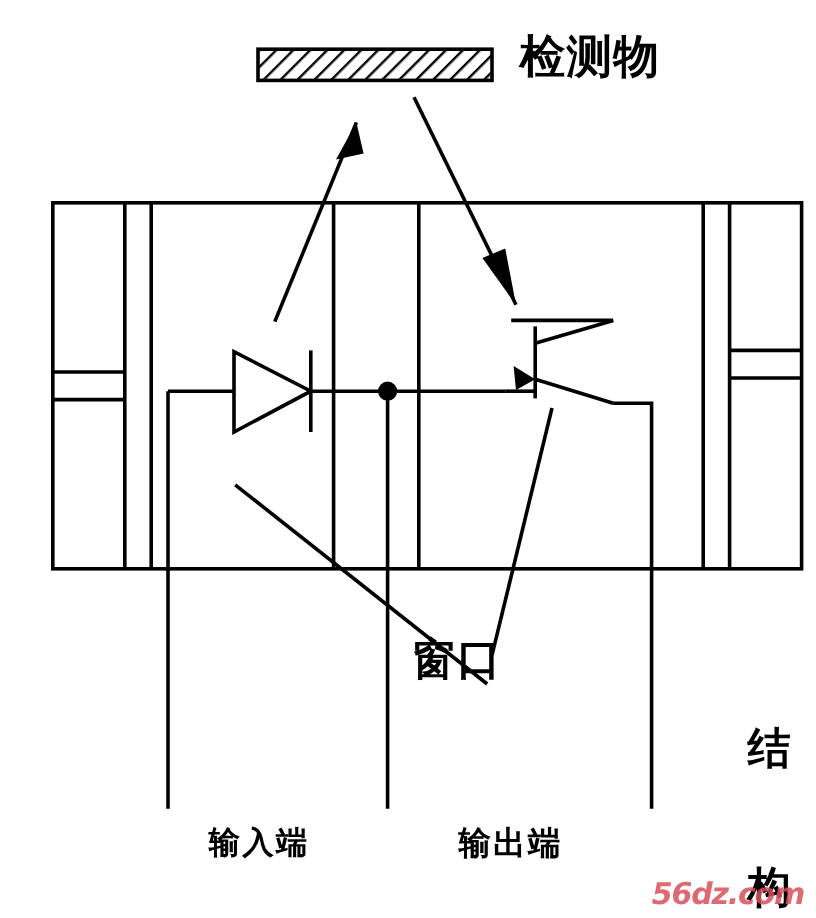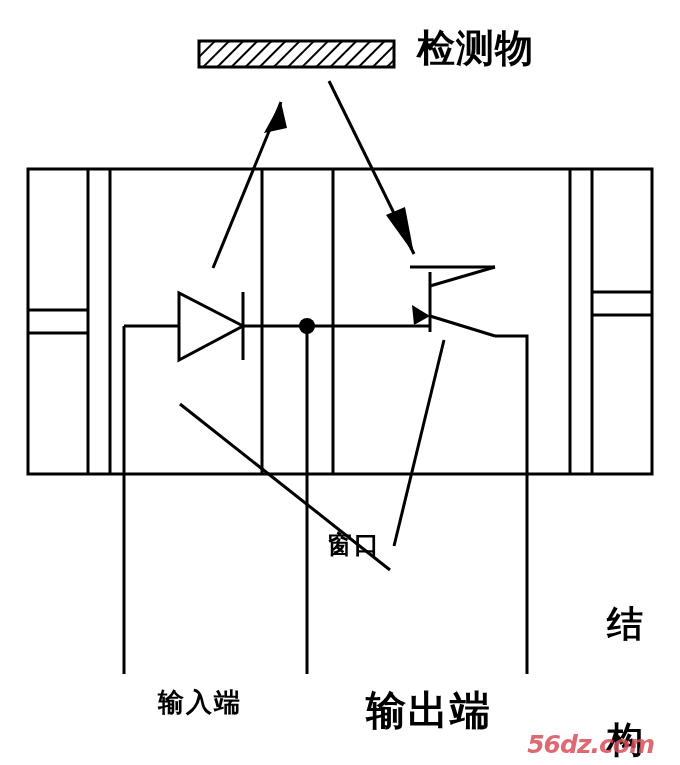--- a/index.html
+++ b/index.html
@@ -9,21 +9,21 @@
   }
   body {
     width: 680px;
     height: 765px;
     position: relative;
     font-family: "Liberation Sans", sans-serif;
     overflow: hidden;
   }
   #diagram-root {
     position: absolute;
-    left: 0; top: 0;
+    left: 16px; top: 0;
     width: 664px;
     height: 765px;
   }
   svg.diagram {
     position: absolute;
     left: 0; top: 0;
     width: 680px;
     height: 765px;
     display: block;
   }
@@ -37,33 +37,33 @@
   }
   #label-detect {
     left: 417px;
     top: 28px;
     font-size: 38px;
     letter-spacing: 1px;
   }
   #label-window {
     left: 327px;
     top: 531px;
-    font-size: 25px;
+    font-size: 36px;
     letter-spacing: 2px;
   }
   #label-input {
     left: 158px;
     top: 689px;
     font-size: 26px;
     letter-spacing: 2px;
   }
   #label-output {
     left: 366px;
     top: 689px;
-    font-size: 40px;
+    font-size: 27px;
     letter-spacing: 2px;
   }
   #label-structure {
     left: 607px;
     top: 527px;
     font-size: 36px;
     text-align: center;
     letter-spacing: 0;
   }
   #label-structure span {

